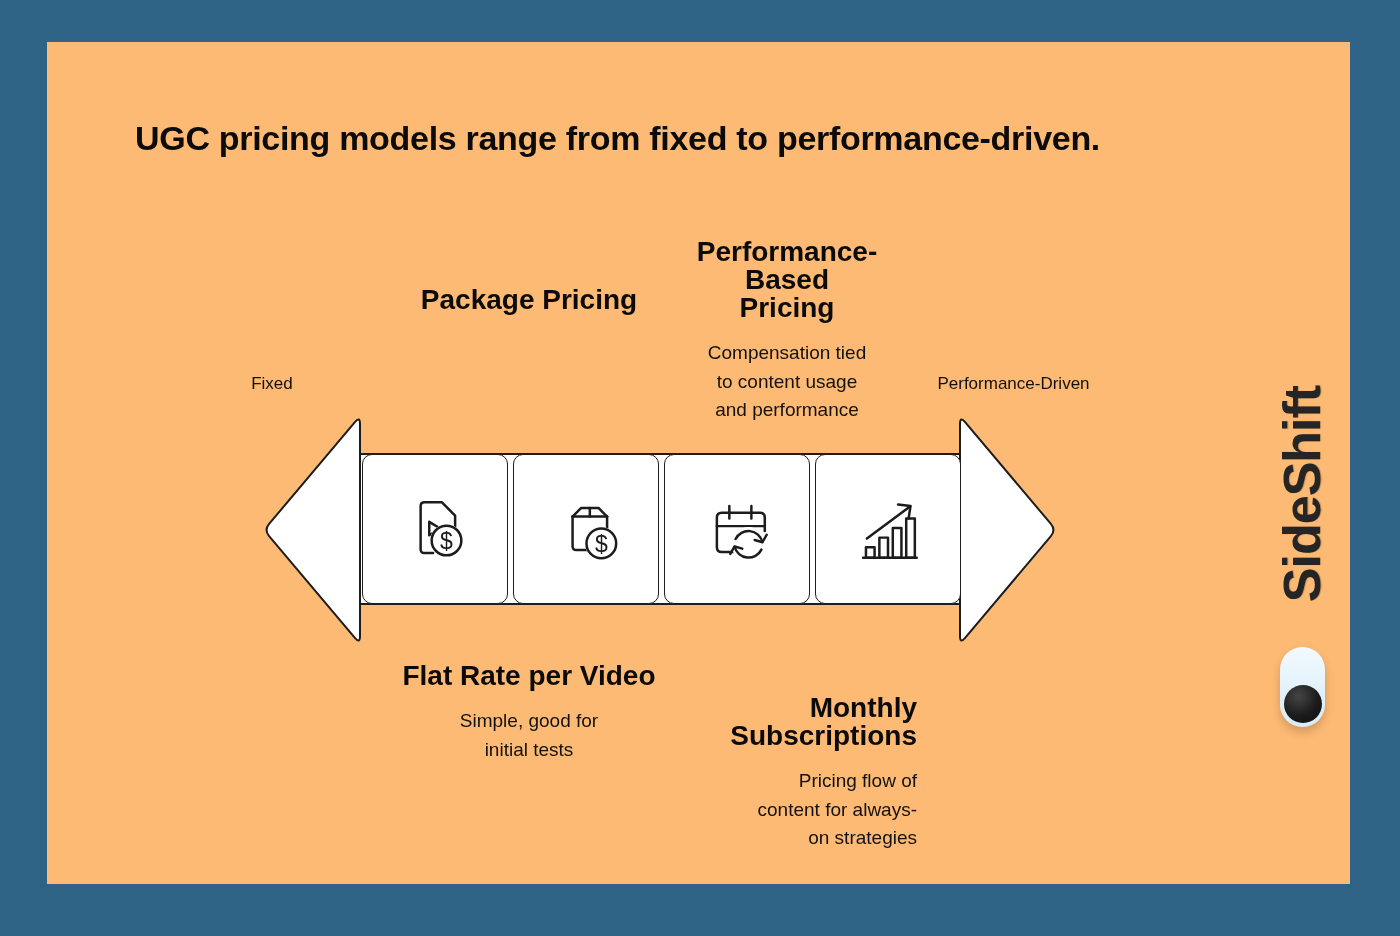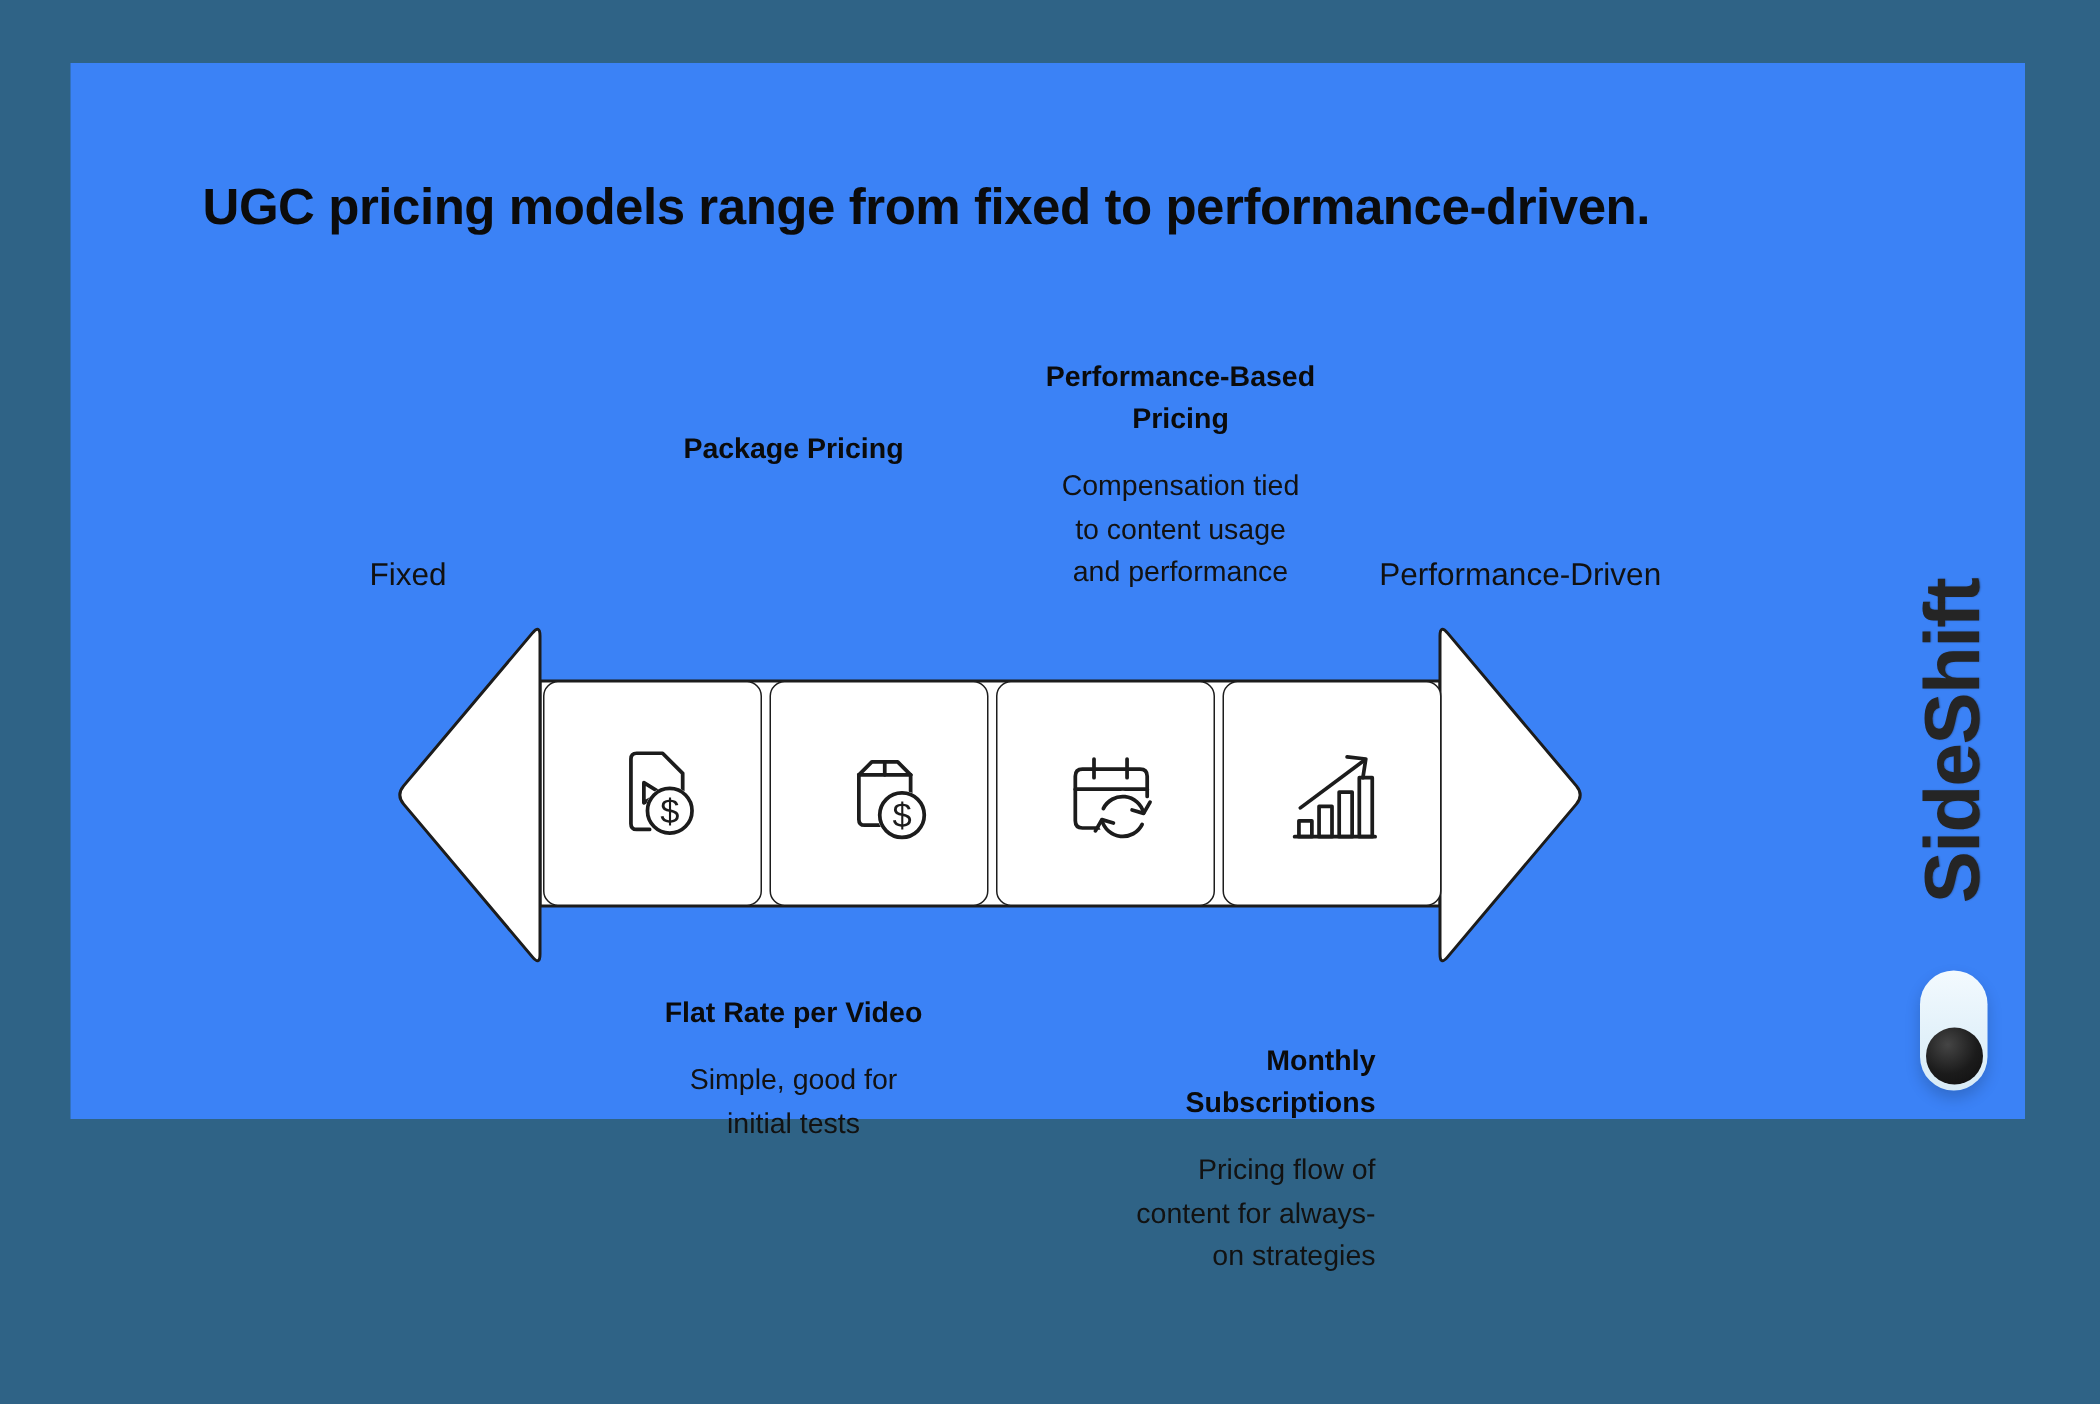--- a/index.html
+++ b/index.html
@@ -4,22 +4,22 @@
 <style>
   * { margin:0; padding:0; box-sizing:border-box; }
   html,body { width:1400px; height:936px; }
   body { font-family:"Liberation Sans", sans-serif; color:#0e0e0e; }
 
   .frame {
     position:relative; width:1400px; height:936px;
     background:#2F6386; overflow:hidden;
   }
   .card {
-    position:absolute; left:47px; top:42px; width:1303px; height:704px;
-    background:#3b82f6;
+    position:absolute; left:47px; top:42px; width:1303px; height:842px;
+    background:#fdba74;
   }
 
   .title {
     position:absolute; left:88px; top:74px; width:1160px;
     font-size:34px; line-height:44px; font-weight:700; letter-spacing:-0.3px;
     color:#0b0b0b; white-space:nowrap;
   }
 
   
   .arrow-svg { position:absolute; left:200px; top:360px; width:880px; height:300px; }
@@ -29,28 +29,28 @@
     background:#ffffff; border:1.5px solid #1d1d1d; border-radius:10px;
     display:flex; align-items:center; justify-content:center;
   }
   .box-1 { left:315px; } .box-2 { left:466px; } .box-3 { left:617px; } .box-4 { left:768px; }
   .box svg { width:92px; height:92px; }
   .stroke { fill:none; stroke:#1c1c1c; stroke-width:2.6; stroke-linecap:round; stroke-linejoin:round; }
   .whitefill { fill:#ffffff; stroke:none; }
   .dollar { font-family:"Liberation Sans", sans-serif; font-size:24px; fill:#1c1c1c; }
 
   .endcap-label {
-    position:absolute; font-size:21px; line-height:28px; text-align:center; color:#111;
+    position:absolute; font-size:17px; line-height:28px; text-align:center; color:#111;
   }
   .endcap-left  { left:160px; top:328px; width:130px; }
   .endcap-right { left:849px; top:328px; width:235px; }
 
   .model-group { position:absolute; width:260px; text-align:center; }
   .model-group h3 {
-    font-size:19px; line-height:28px; font-weight:700; color:#0b0b0b;
+    font-size:28px; line-height:28px; font-weight:700; color:#0b0b0b;
     margin:0 0 17px 0; white-space:pre-line;
   }
   .model-group p {
     font-size:19px; line-height:28.5px; color:#121212; white-space:pre-line;
   }
   .group-package    { left:352px; top:244px; }
   .group-perfbased  { left:610px; top:196px; }
   .group-flatrate   { left:352px; top:620px; }
   .group-monthly    { left:610px; top:652px;text-align:right; }
 

